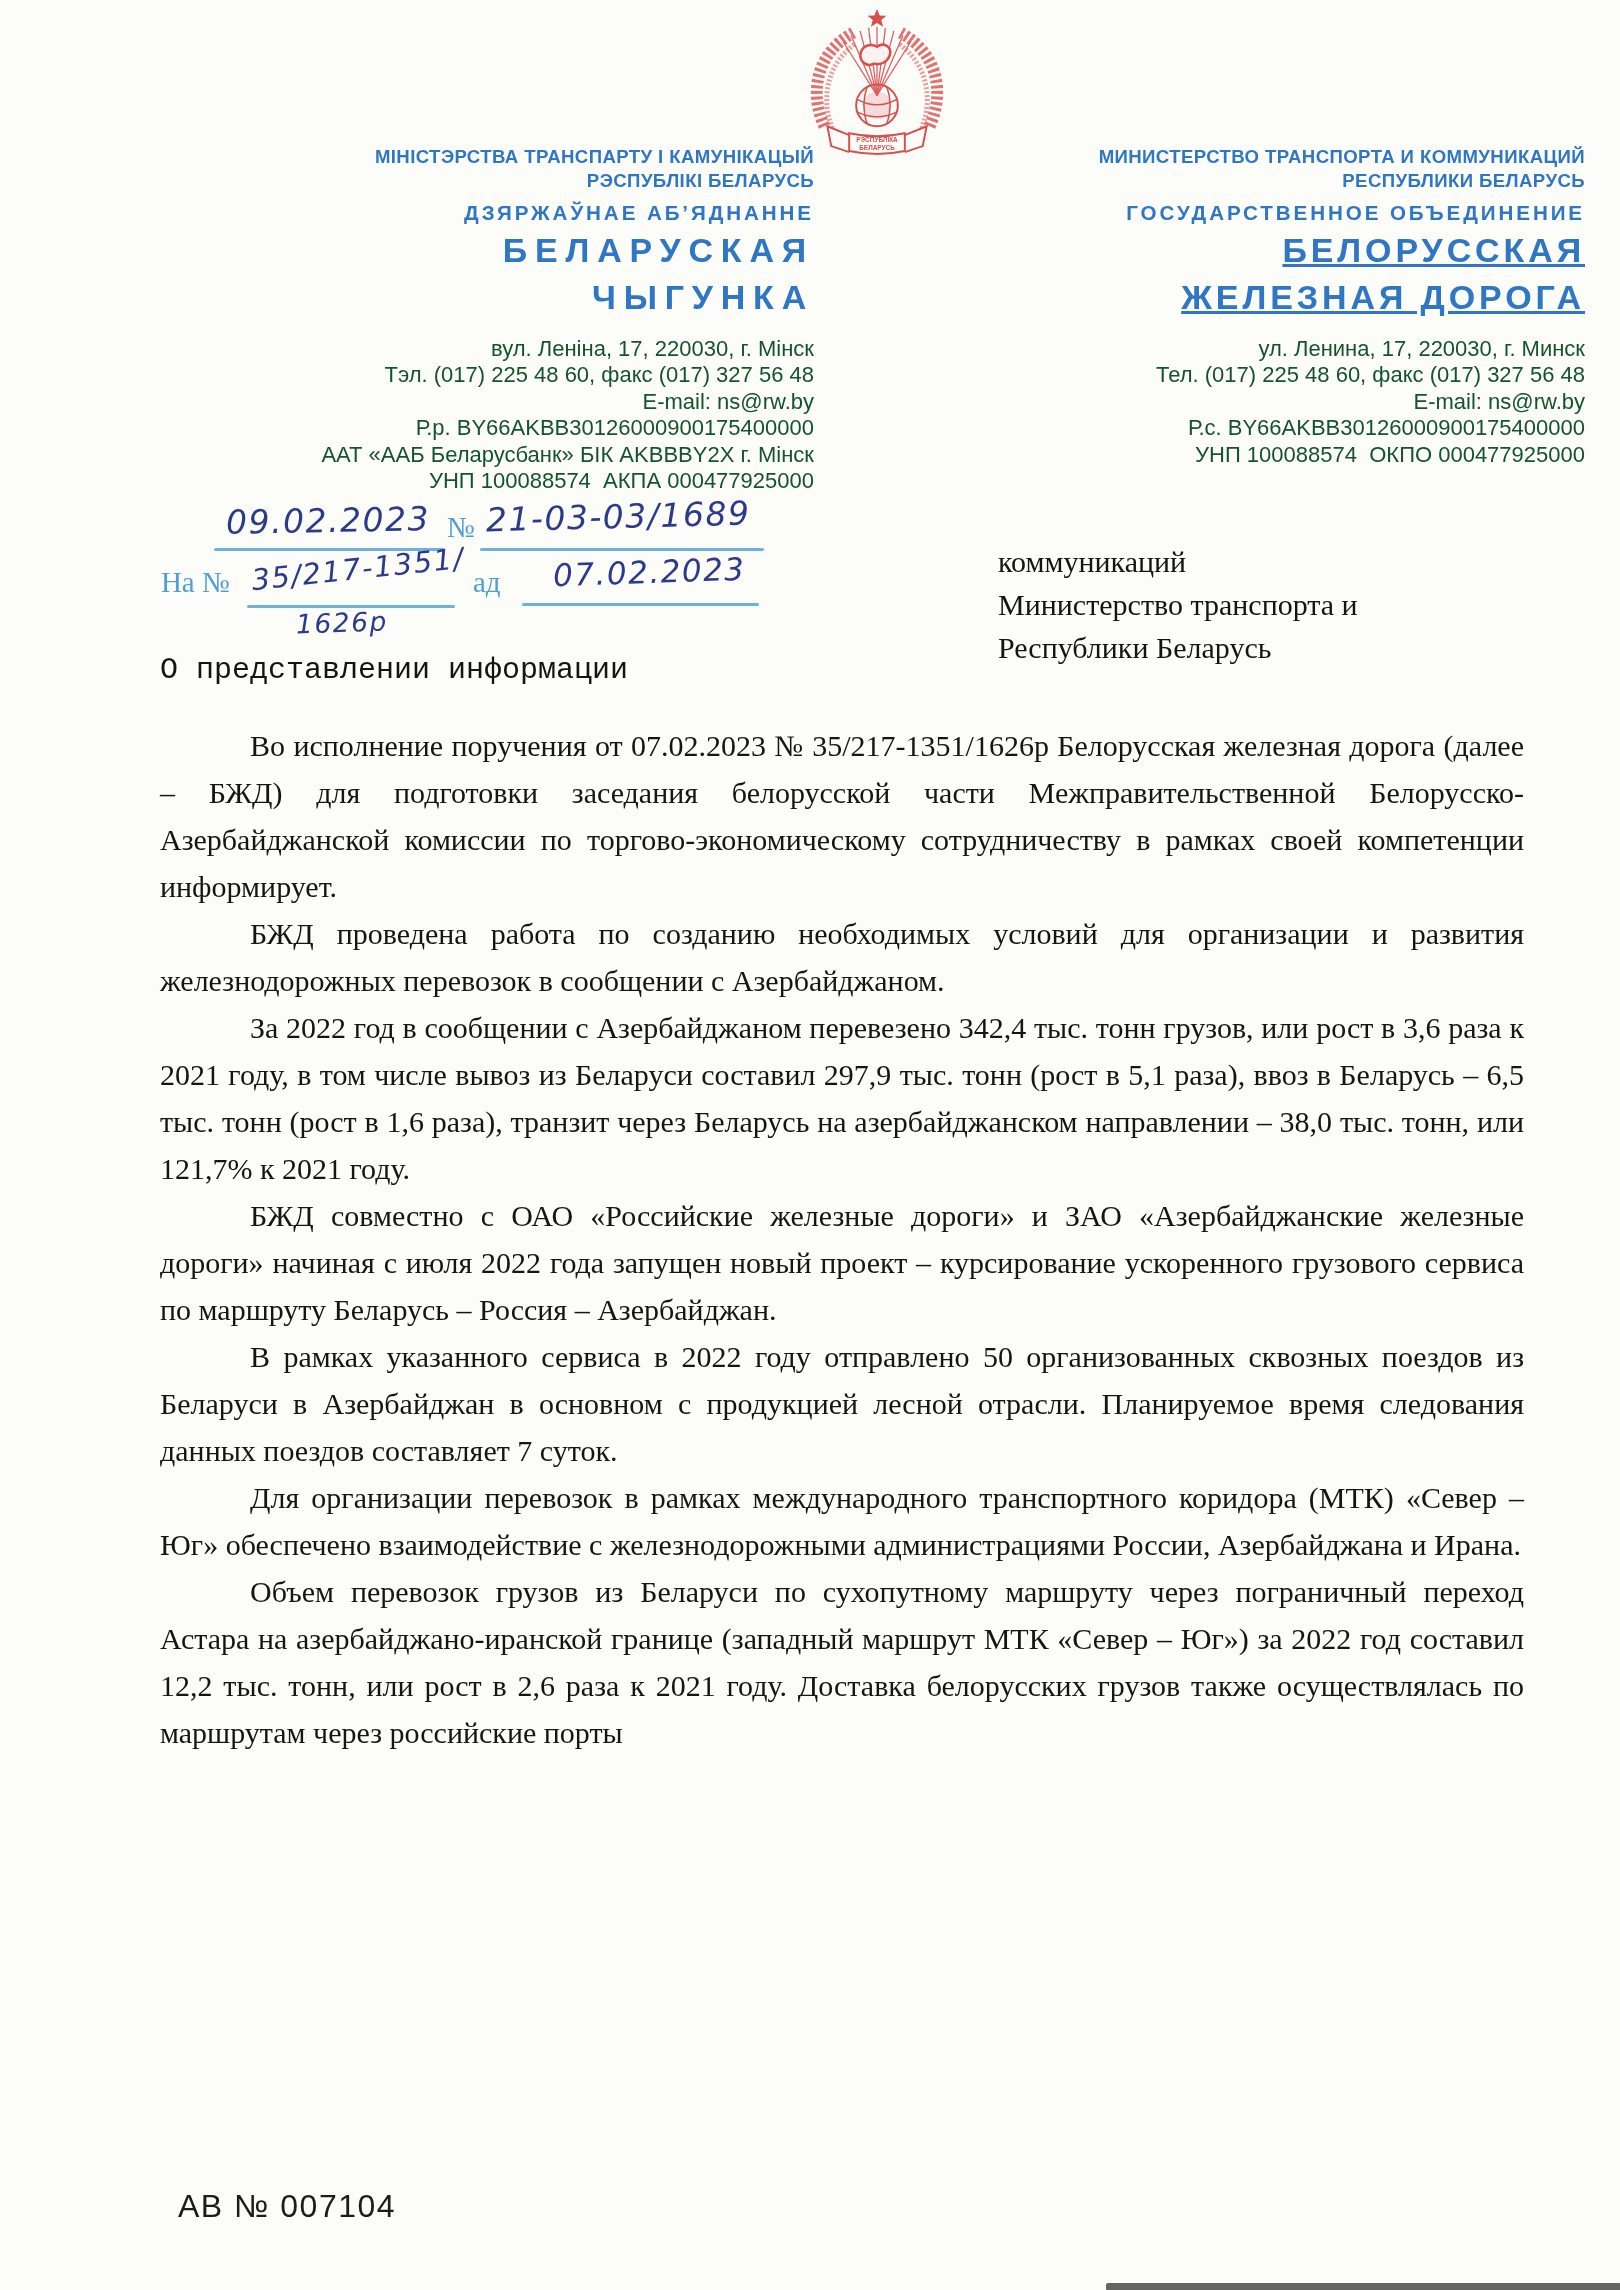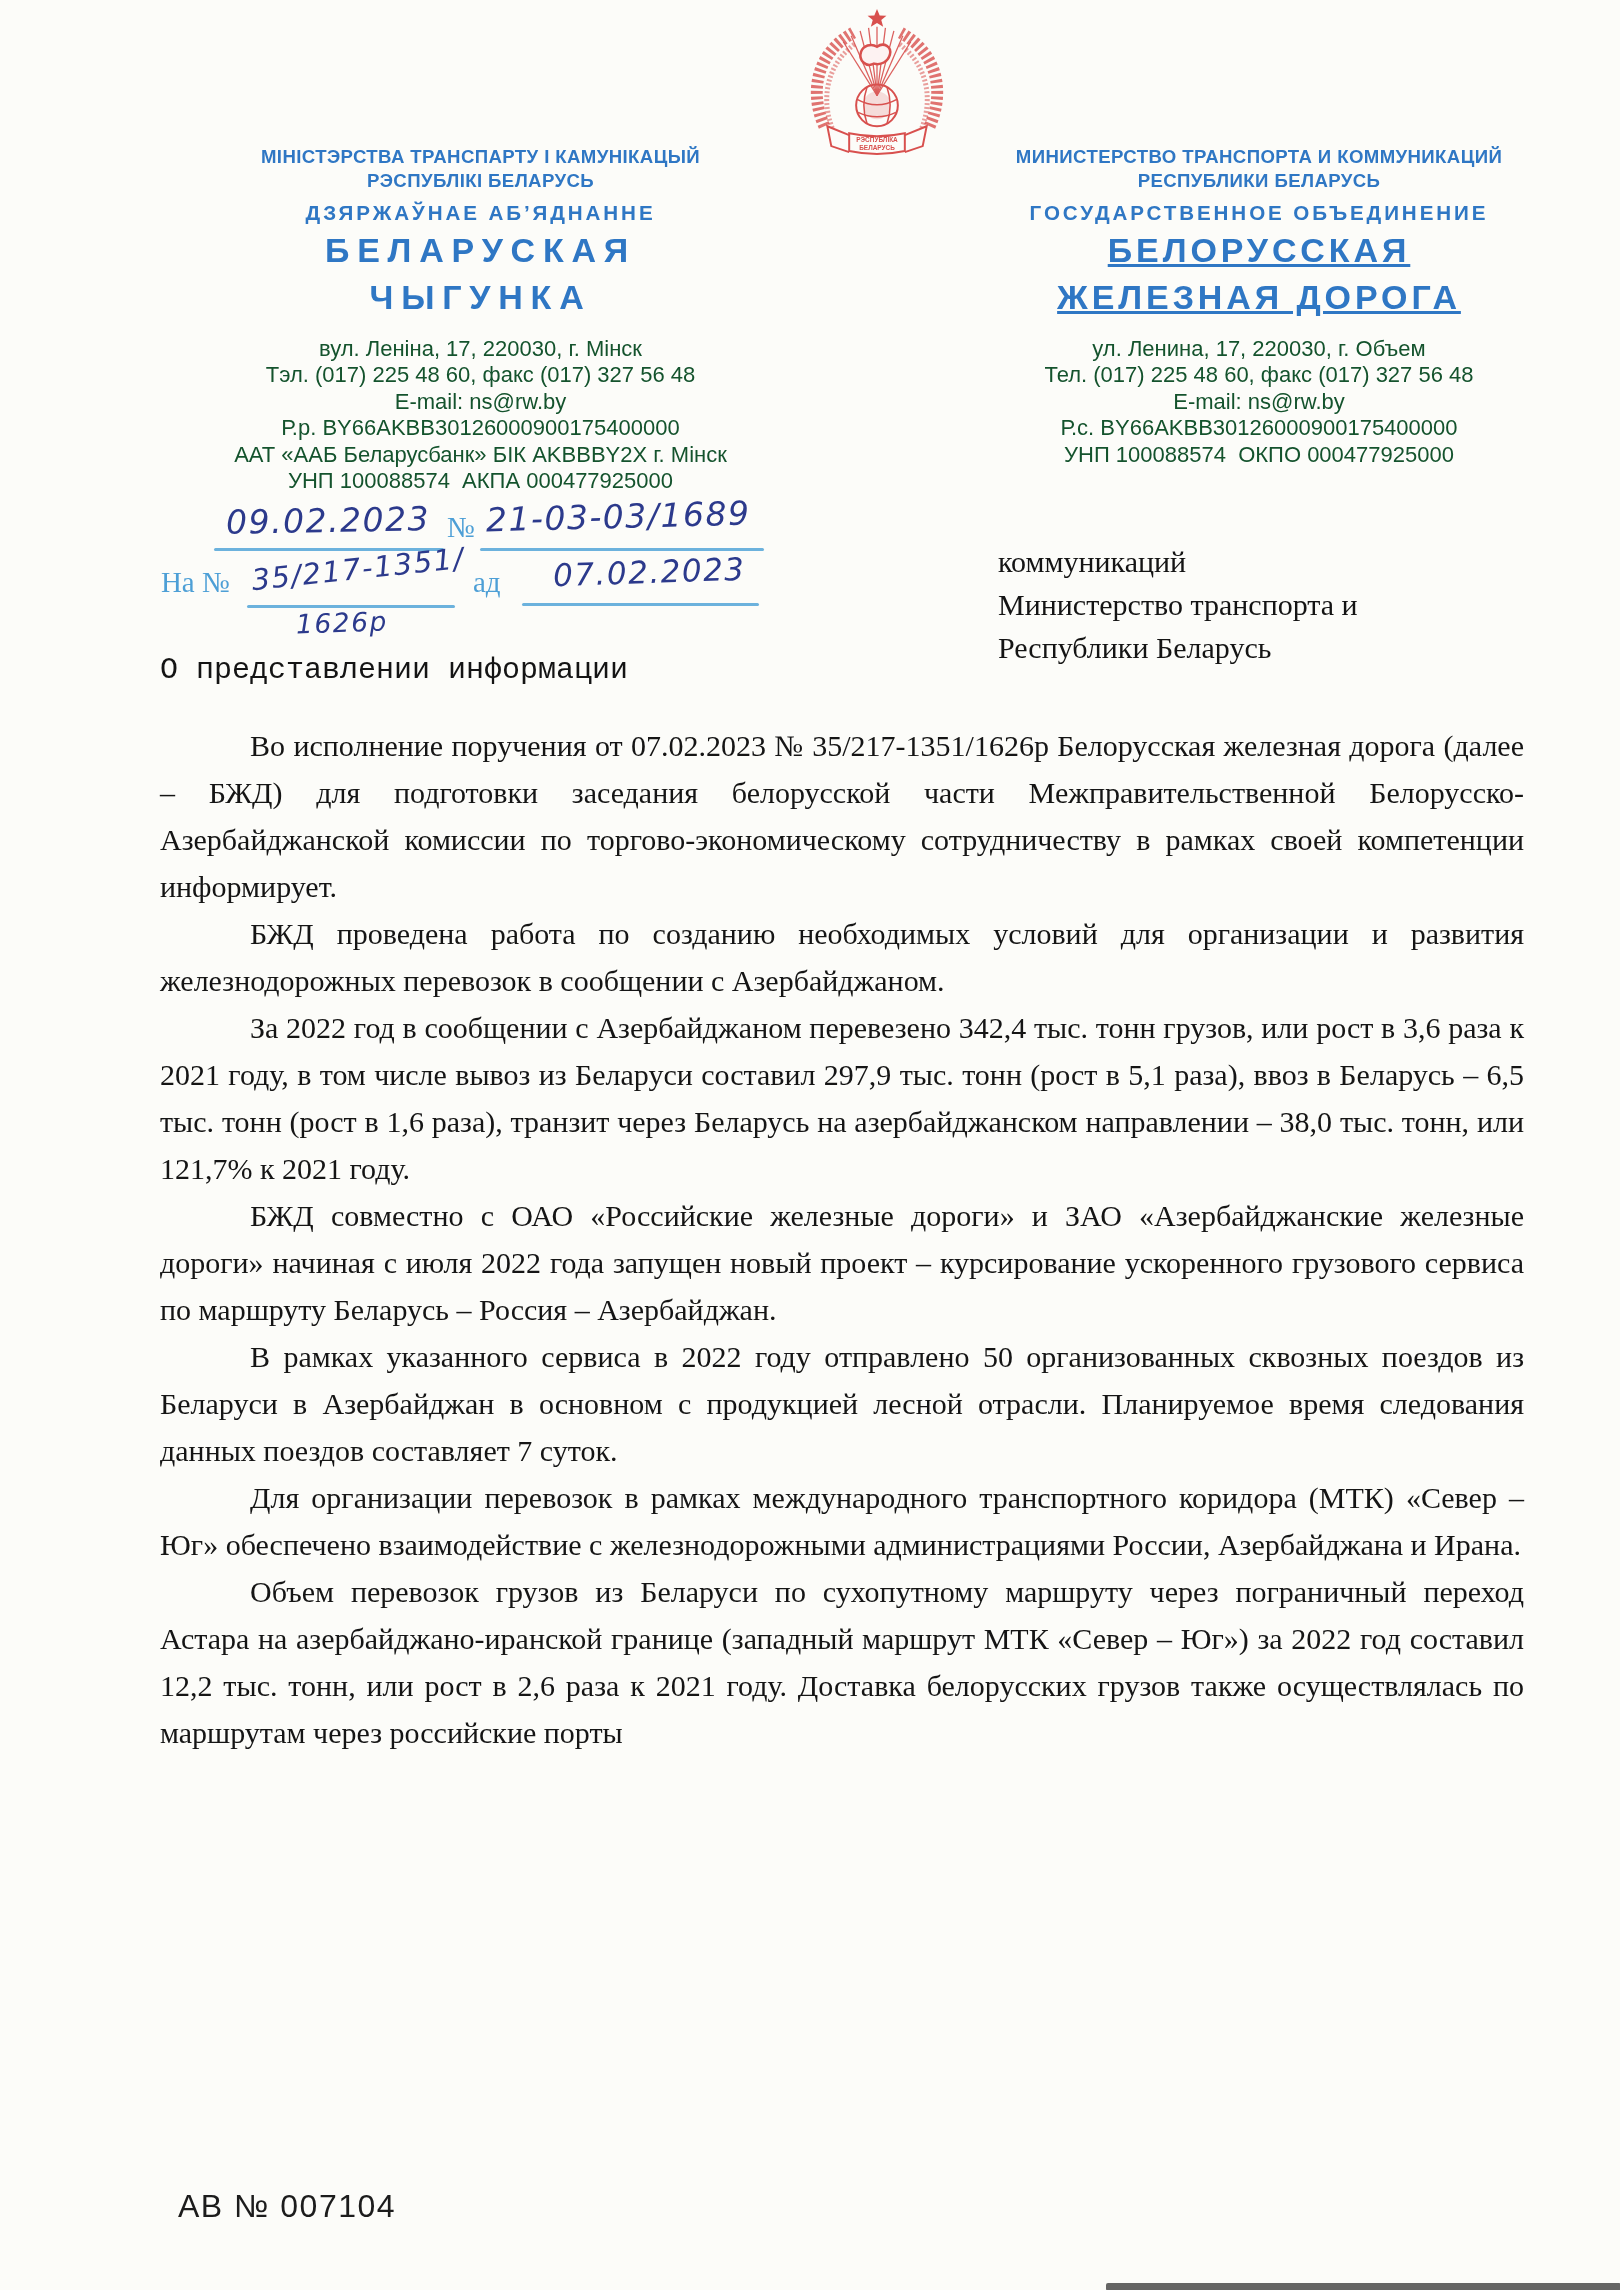--- a/index.html
+++ b/index.html
@@ -2,21 +2,21 @@
 <html><head>
 <meta charset="utf-8">
 <style>
   html,body{margin:0;padding:0;background:#9a9a9a;}
   .page{
     position:relative;width:1620px;height:2291px;margin:0 auto;
     background:#fcfcf9;overflow:hidden;
     font-family:"Liberation Sans",sans-serif;
   }
   
-  .lh-col{position:absolute;text-align:center;color:#2f77c4;}
+  .lh-col{position:absolute;text-align:right;color:#2f77c4;}
   .lh-left{left:147px;top:145px;width:667px;}
   .lh-right{left:933px;top:145px;width:652px;}
   .lh-ministry{font-size:18.6px;font-weight:bold;line-height:23.5px;letter-spacing:0.4px;}
   .lh-assoc{margin-top:8.8px;font-size:20.6px;font-weight:bold;letter-spacing:2.9px;}
   .lh-org{font-size:34px;font-weight:bold;line-height:44px;margin-top:2.9px;}
   .lh-left .lh-org{letter-spacing:7.8px;}
   .lh-right .lh-org{letter-spacing:3.9px;text-decoration:underline;}
   .lh-addr{margin-top:17px;font-size:22px;line-height:26.5px;color:#14532d;font-weight:normal;}
   .lh-addr div{white-space:nowrap;}
   .emblem{position:absolute;left:796px;top:5.9px;width:162px;height:157px;}
@@ -98,21 +98,21 @@
     </div>
   </div>
 
   <div class="lh-col lh-right">
     <div class="lh-ministry">МИНИСТЕРСТВО ТРАНСПОРТА И КОММУНИКАЦИЙ</div>
     <div class="lh-ministry">РЕСПУБЛИКИ БЕЛАРУСЬ</div>
     <div class="lh-assoc">ГОСУДАРСТВЕННОЕ ОБЪЕДИНЕНИЕ</div>
     <div class="lh-org">БЕЛОРУССКАЯ</div>
     <div class="lh-org">ЖЕЛЕЗНАЯ ДОРОГА</div>
     <div class="lh-addr">
-      <div>ул. Ленина, 17, 220030, г. Объем</div>
+      <div>ул. Ленина, 17, 220030, г. Минск</div>
       <div>Тел. (017) 225 48 60, факс (017) 327 56 48</div>
       <div>E-mail: ns@rw.by</div>
       <div>Р.с. BY66AKBB30126000900175400000</div>
       <div>УНП 100088574&nbsp; ОКПО 000477925000</div>
     </div>
   </div>
 
   <div class="refblock">
     <div class="hw" style="left:69px;top:5.9px;font-size:33px;transform:rotate(-1deg);">09.02.2023</div>
     <div class="uline" style="left:57px;top:53px;width:230px;"></div>

